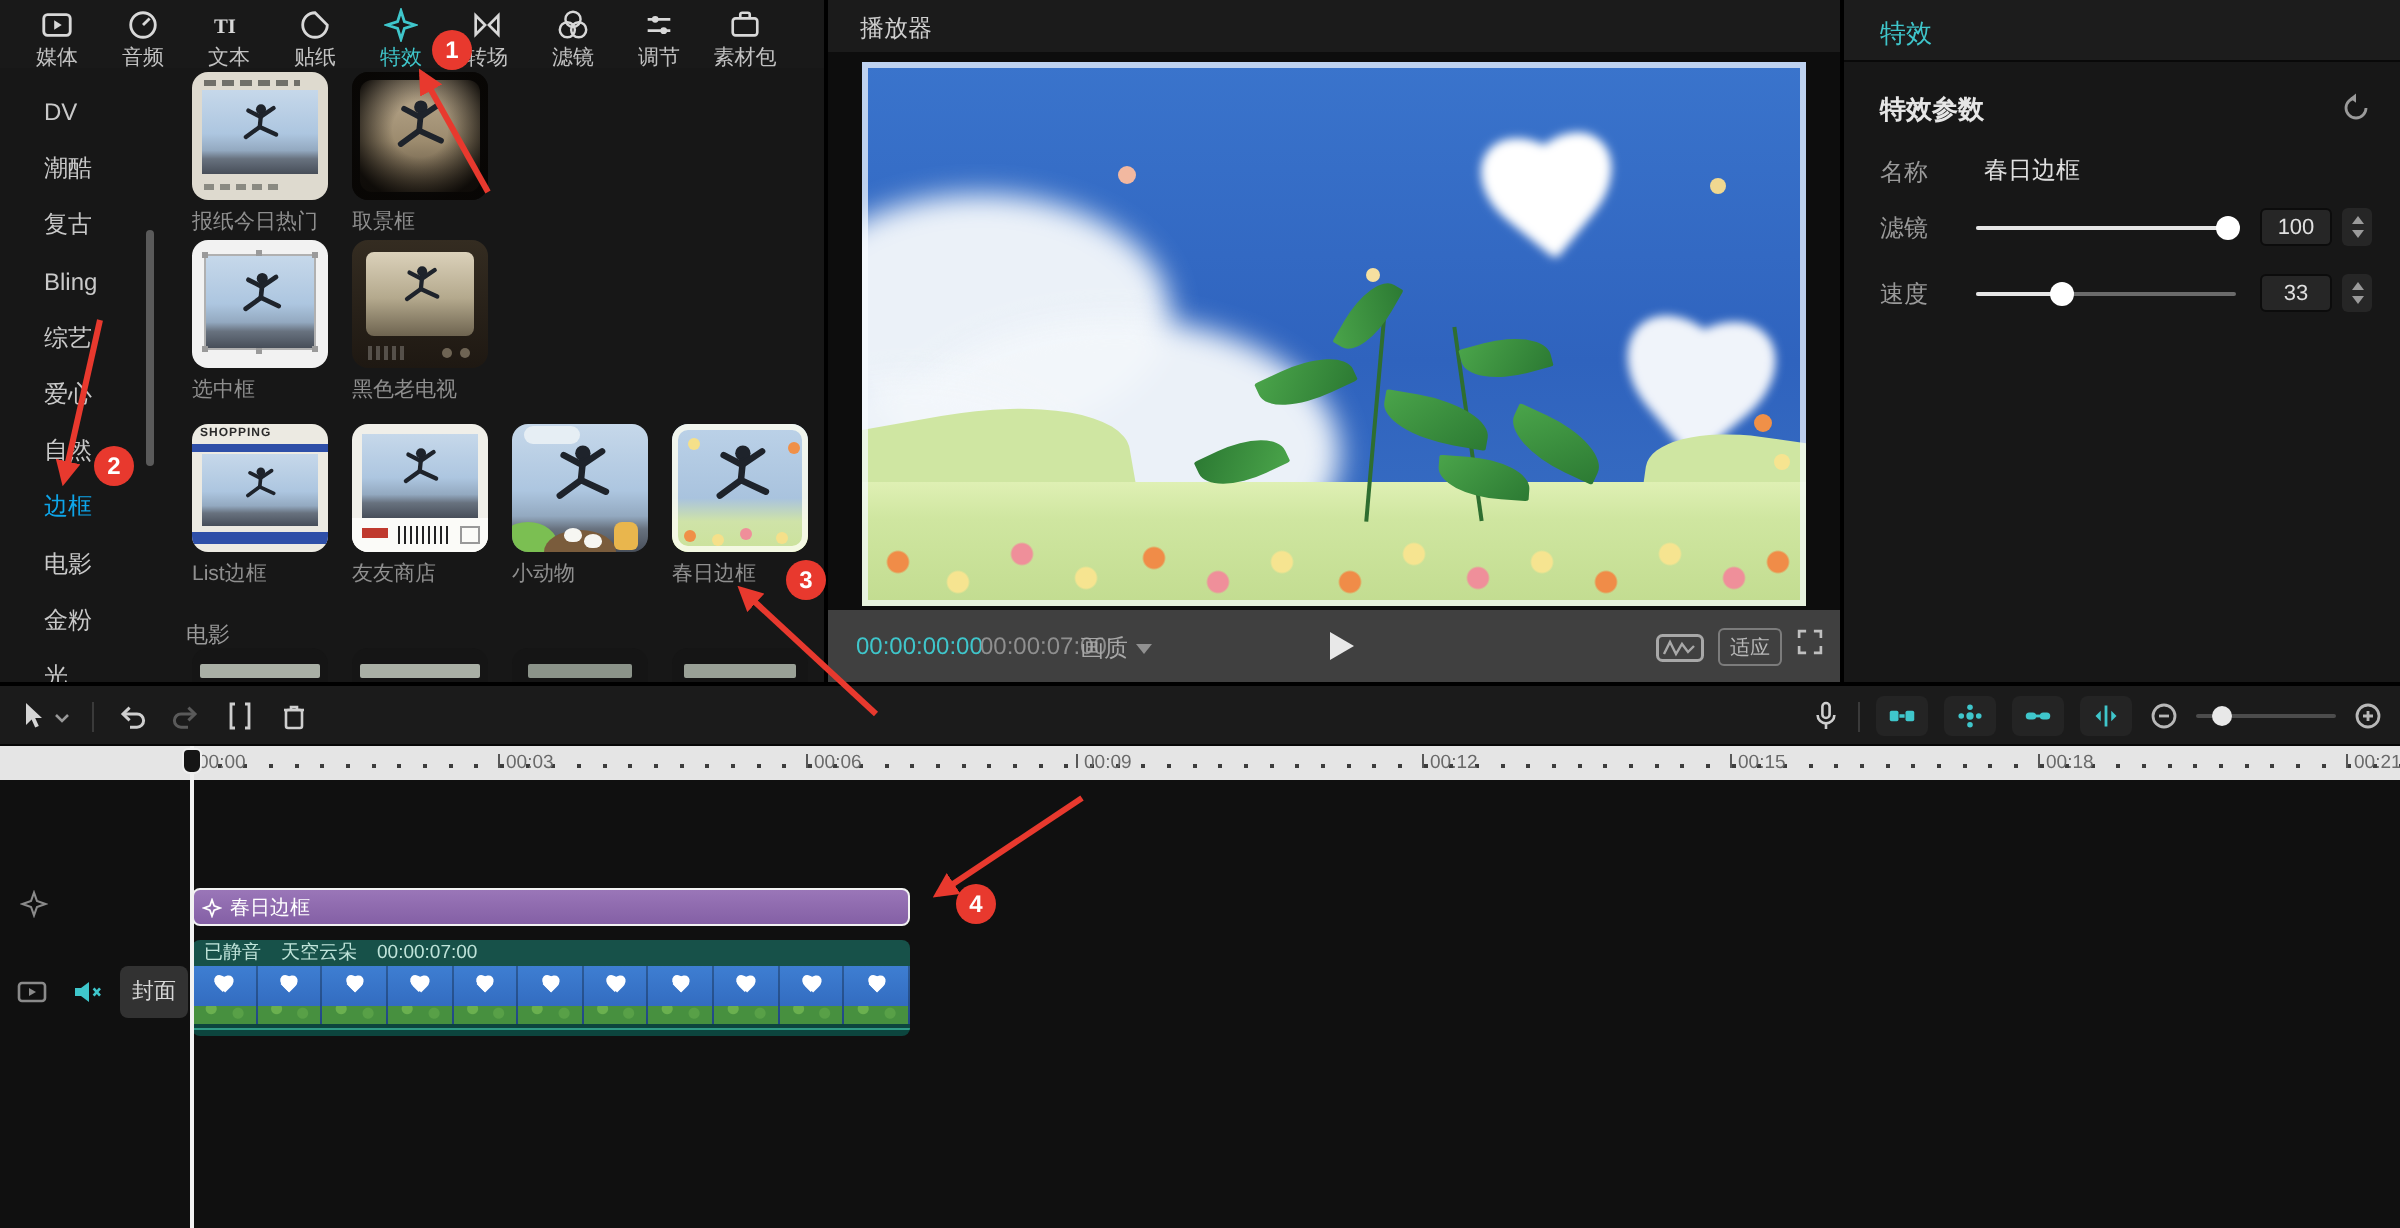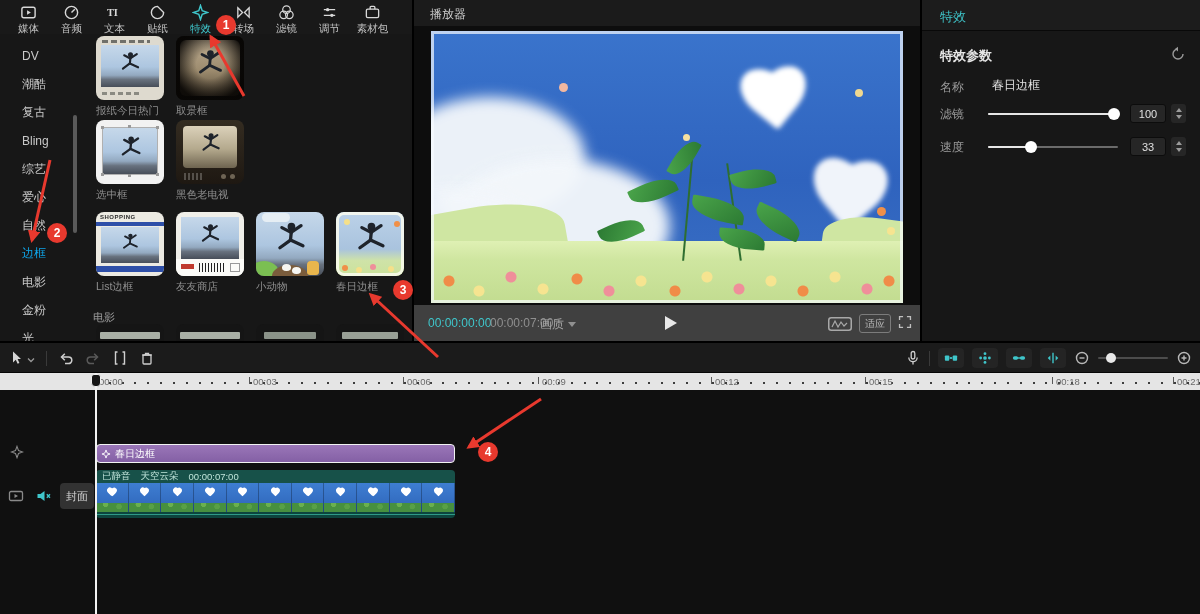--- a/index.html
+++ b/index.html
@@ -746,21 +746,21 @@
       </div>
     </div>
 
     <div class="tl-ruler" id="tl-ruler" data-interactable="true">
         <span class="tick" data-interactable="false" style="left: 95px;"><i class="tickbar" data-interactable="false"></i>00:00</span>
         <span class="tick" data-interactable="false" style="left: 249px;"><i class="tickbar" data-interactable="false"></i>00:03</span>
         <span class="tick" data-interactable="false" style="left: 403px;"><i class="tickbar" data-interactable="false"></i>00:06</span>
         <span class="tick" data-interactable="false" style="left: 538px;"><i class="tickbar" data-interactable="false"></i>00:09</span>
         <span class="tick" data-interactable="false" style="left: 711px;"><i class="tickbar" data-interactable="false"></i>00:12</span>
         <span class="tick" data-interactable="false" style="left: 865px;"><i class="tickbar" data-interactable="false"></i>00:15</span>
-        <span class="tick" data-interactable="false" style="left: 1052px;"><i class="tickbar" data-interactable="false"></i>00:18</span>
+        <span class="tick" data-interactable="false" style="left: 1019px;"><i class="tickbar" data-interactable="false"></i>00:18</span>
         <span class="tick" data-interactable="false" style="left: 1173px;"><i class="tickbar" data-interactable="false"></i>00:21</span>
       </div>
 
     <span class="fx-gutter-icon" data-interactable="false">
       <svg viewBox="0 0 16 16" fill="none" stroke="#8a8a8a" stroke-width="1.2">
           <path d="M8 1.5 L9.7 6.3 L14.5 8 L9.7 9.7 L8 14.5 L6.3 9.7 L1.5 8 L6.3 6.3 Z"></path>
         </svg>
     </span>
     <span class="main-track-icon" data-interactable="false">
       <svg viewBox="0 0 16 16">

